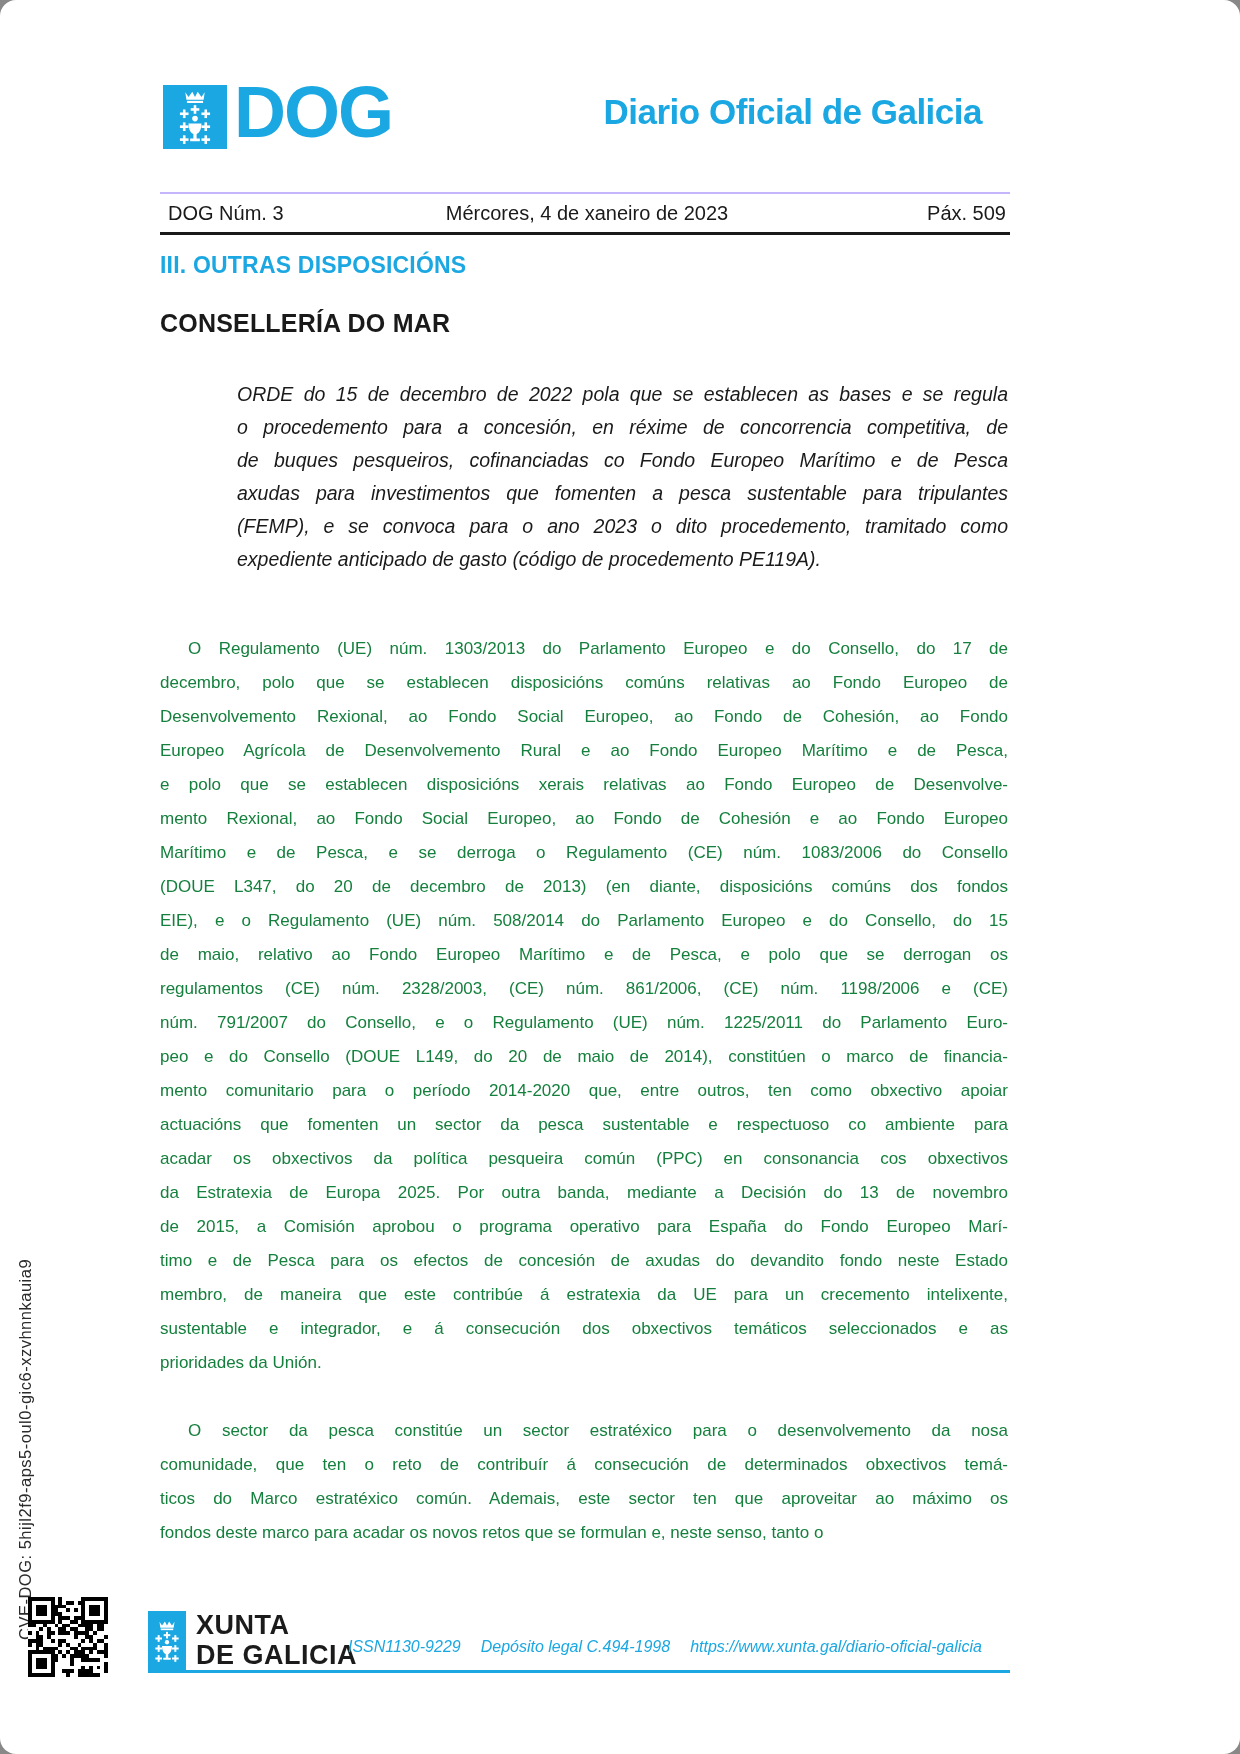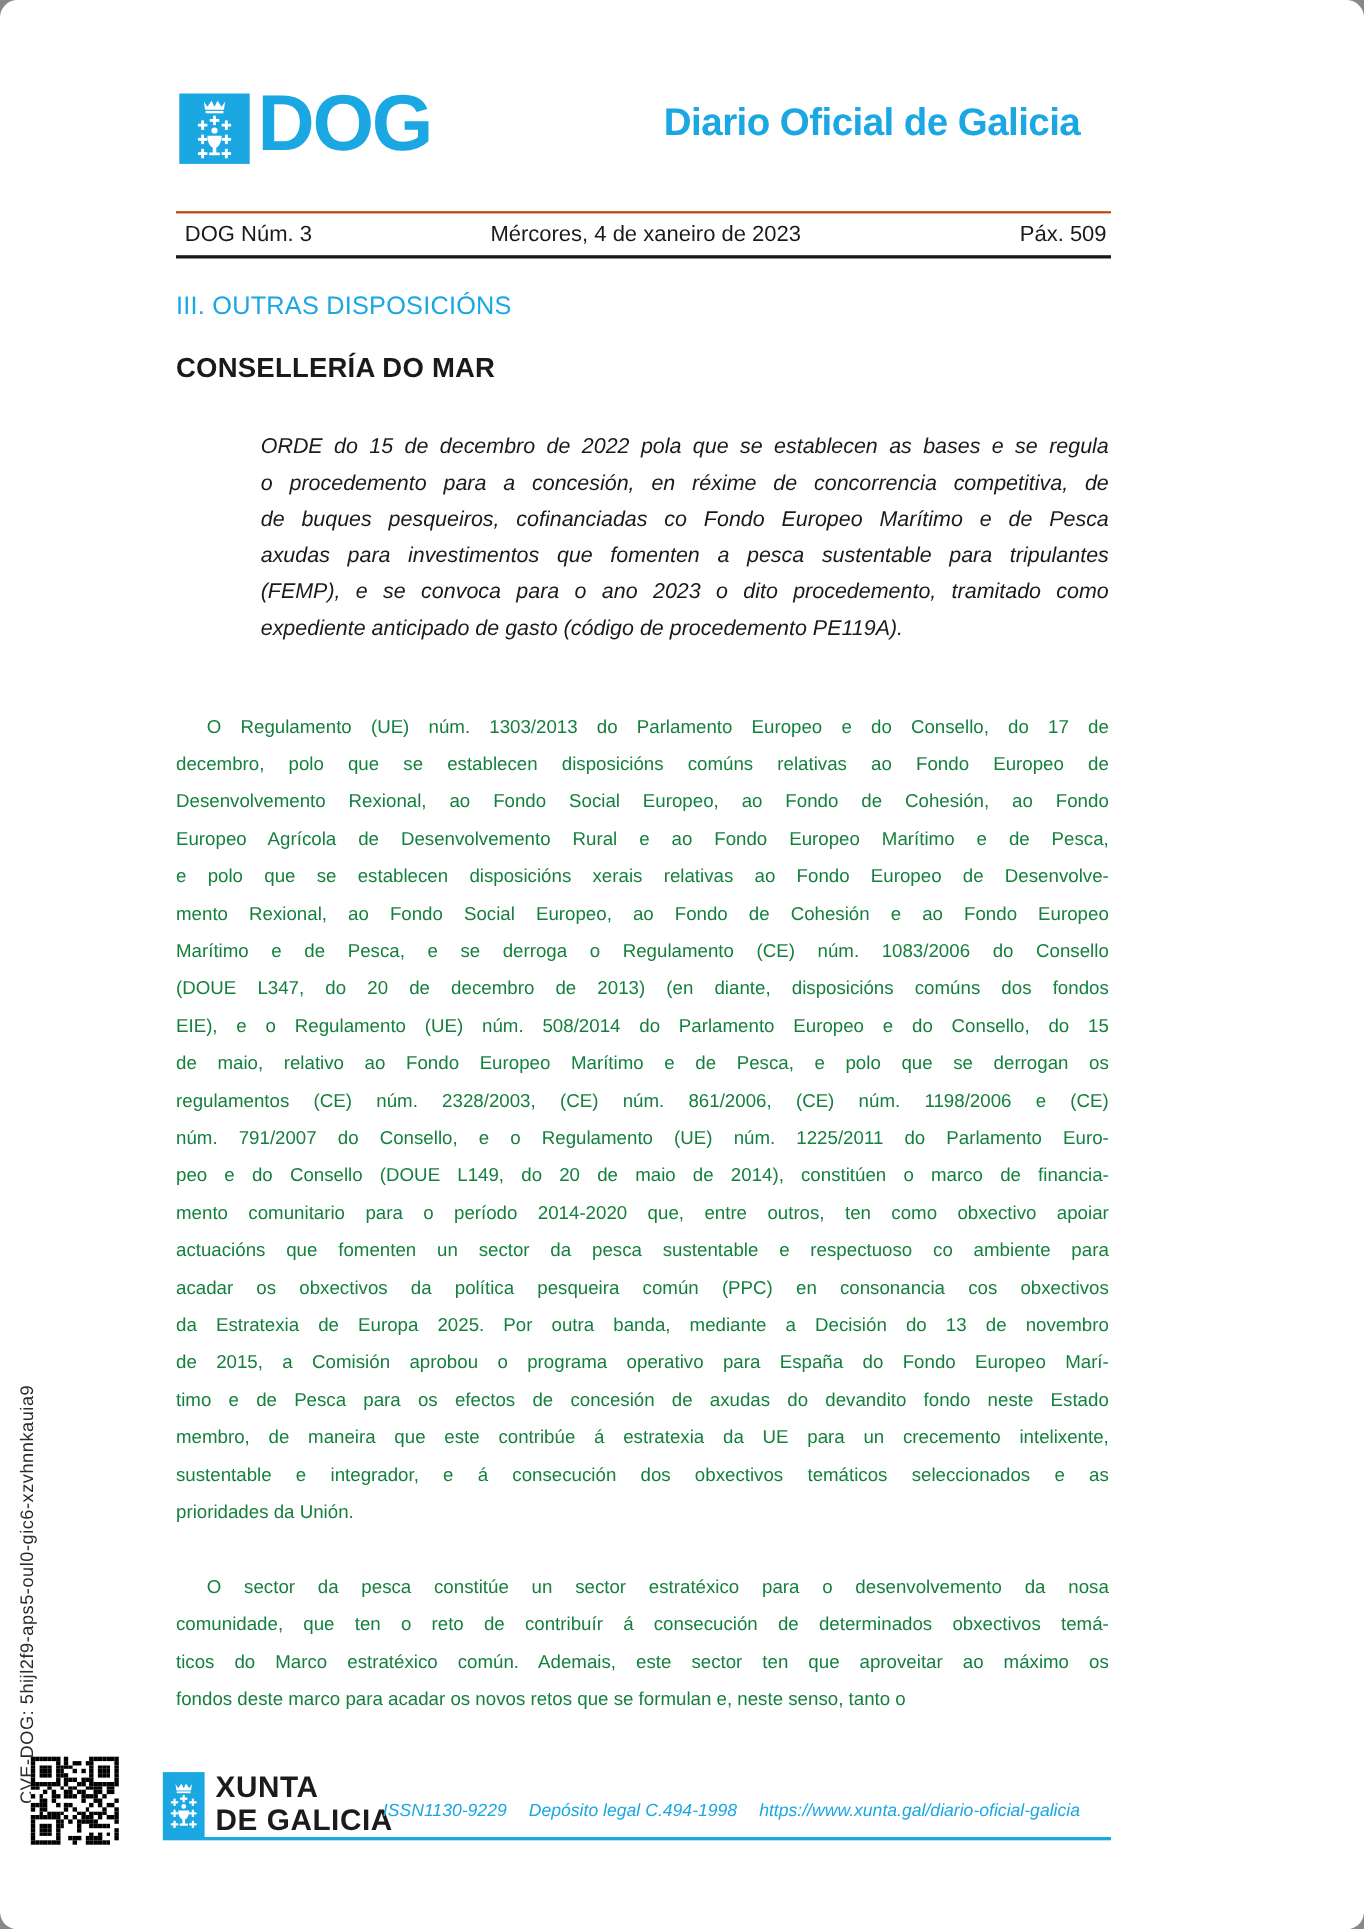--- a/index.html
+++ b/index.html
@@ -19,30 +19,30 @@
   .logo-acronym {
     position:absolute; left:74px; top:76px; font-size:72px; font-weight:bold;
     letter-spacing:-2px; color:var(--accent); line-height:72px;
   }
   .journal-title {
     position:absolute; right:28px; top:92px; font-size:35px; font-weight:bold;
     letter-spacing:-0.5px; color:var(--accent); white-space:nowrap;
   }
   .meta-bar {
     position:absolute; left:160px; top:192px; width:850px; height:38px;
-    border-top:2px solid #c2410c; border-bottom:3px solid #1a1a1a;
+    border-top:2px solid #c4b5fd; border-bottom:3px solid #1a1a1a;
     display:flex; align-items:center; font-size:20px; color:#1a1a1a;
   }
   .meta-issue { width:260px; text-align:left; padding-left:8px; }
   .meta-date  { flex:1; text-align:center; }
   .meta-page  { width:260px; text-align:right; padding-right:4px; }
   
   .content { position:absolute; left:160px; top:252px; width:848px; }
   .section-heading {
-    margin:12px 0 30px 0; font-size:23px; font-weight:normal; color:var(--accent);
+    margin:0 0 30px 0; font-size:23px; font-weight:bold; color:var(--accent);
     letter-spacing:0.2px;
   }
   .dept-heading {
     margin:0 0 40px 0; font-size:25px; font-weight:bold; color:#1a1a1a;
     letter-spacing:0.2px;
   }
   .order-summary {
     margin:0 0 56px 77px; width:771px; font-style:italic; font-size:19.5px;
     line-height:33px; color:#1a1a1a;
   }

